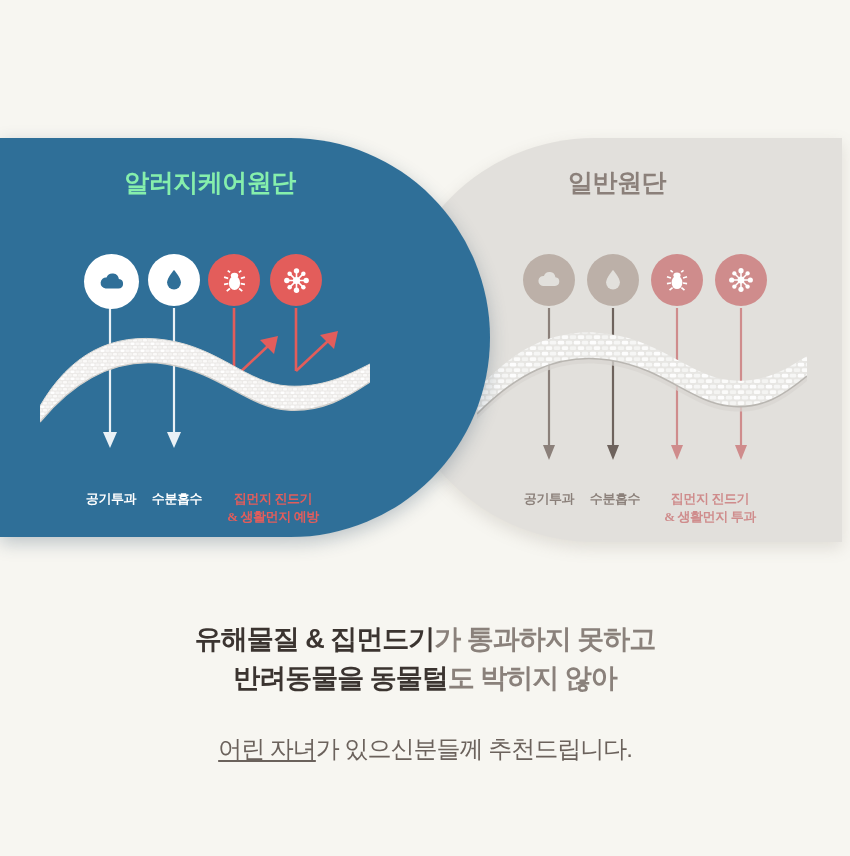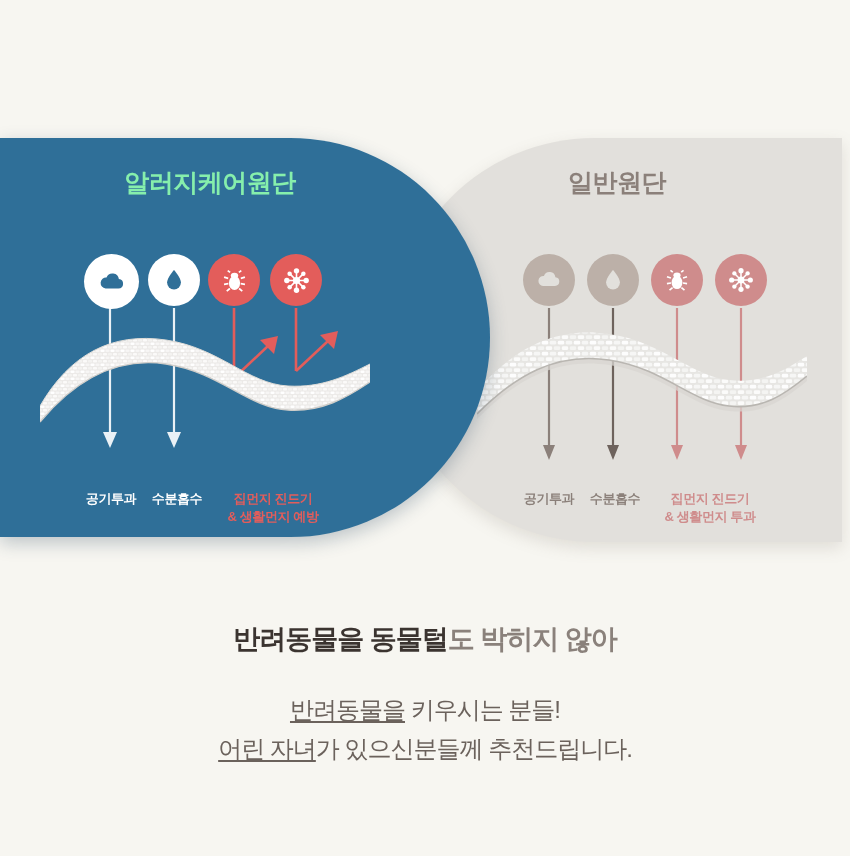--- a/index.html
+++ b/index.html
@@ -55,21 +55,21 @@
   .panel-right .pass svg{ fill:#e2e0dc; }
   .panel-right .block svg{ fill:#ffffff; }
 
   
   .rays{ position:absolute; left:0; top:0; width:100%; height:100%; }
 
   
   .fabric{ position:absolute; }
 
   
-  .labels{ position:absolute; left:0; top:330px; width:100%; height:70px; }
+  .labels{ position:absolute; left:0; top:330px; width:100%; height:70px;font-family:Liberation Serif, serif; }
   .lbl{
     position:absolute; text-align:center; font-size:13px;
     font-weight:bold; line-height:1.35; letter-spacing:-.4px;
     white-space:nowrap; transform:translateX(-50%);
   }
   .panel-left  .lbl.white{ color:#ffffff; }
   .panel-left  .lbl.red  { color:#e35d5b; }
   .panel-right .lbl.white{ color:#8b807a; }
   .panel-right .lbl.red  { color:#cf8c8c; }
 
@@ -259,22 +259,22 @@
             <circle cx="18.1" cy="18.1" r="2"></circle>
           <circle cx="12" cy="12" r="3.2"></circle>
         </svg>
       </div>
     </div>
   </div>
 </div>
 
 <div class="footer">
   <div class="f-line">
+    <span class="f-strong">유해물질 &amp; 집먼드기</span><span class="f-soft">가 통과하지 못하고</span>
+  </div>
+  <div class="f-line">
     <span class="f-strong">반려동물을 동물털</span><span class="f-soft">도 박히지 않아</span>
   </div>
   <div class="footer-gap"></div>
   <div class="f-line2">
-    <span class="f-ul">반려동물을</span><span> 키우시는 분들!</span>
-  </div>
-  <div class="f-line2">
     <span class="f-ul">어린 자녀</span><span>가 있으신분들께 추천드립니다.</span>
   </div>
 </div>
 
 </body></html>

